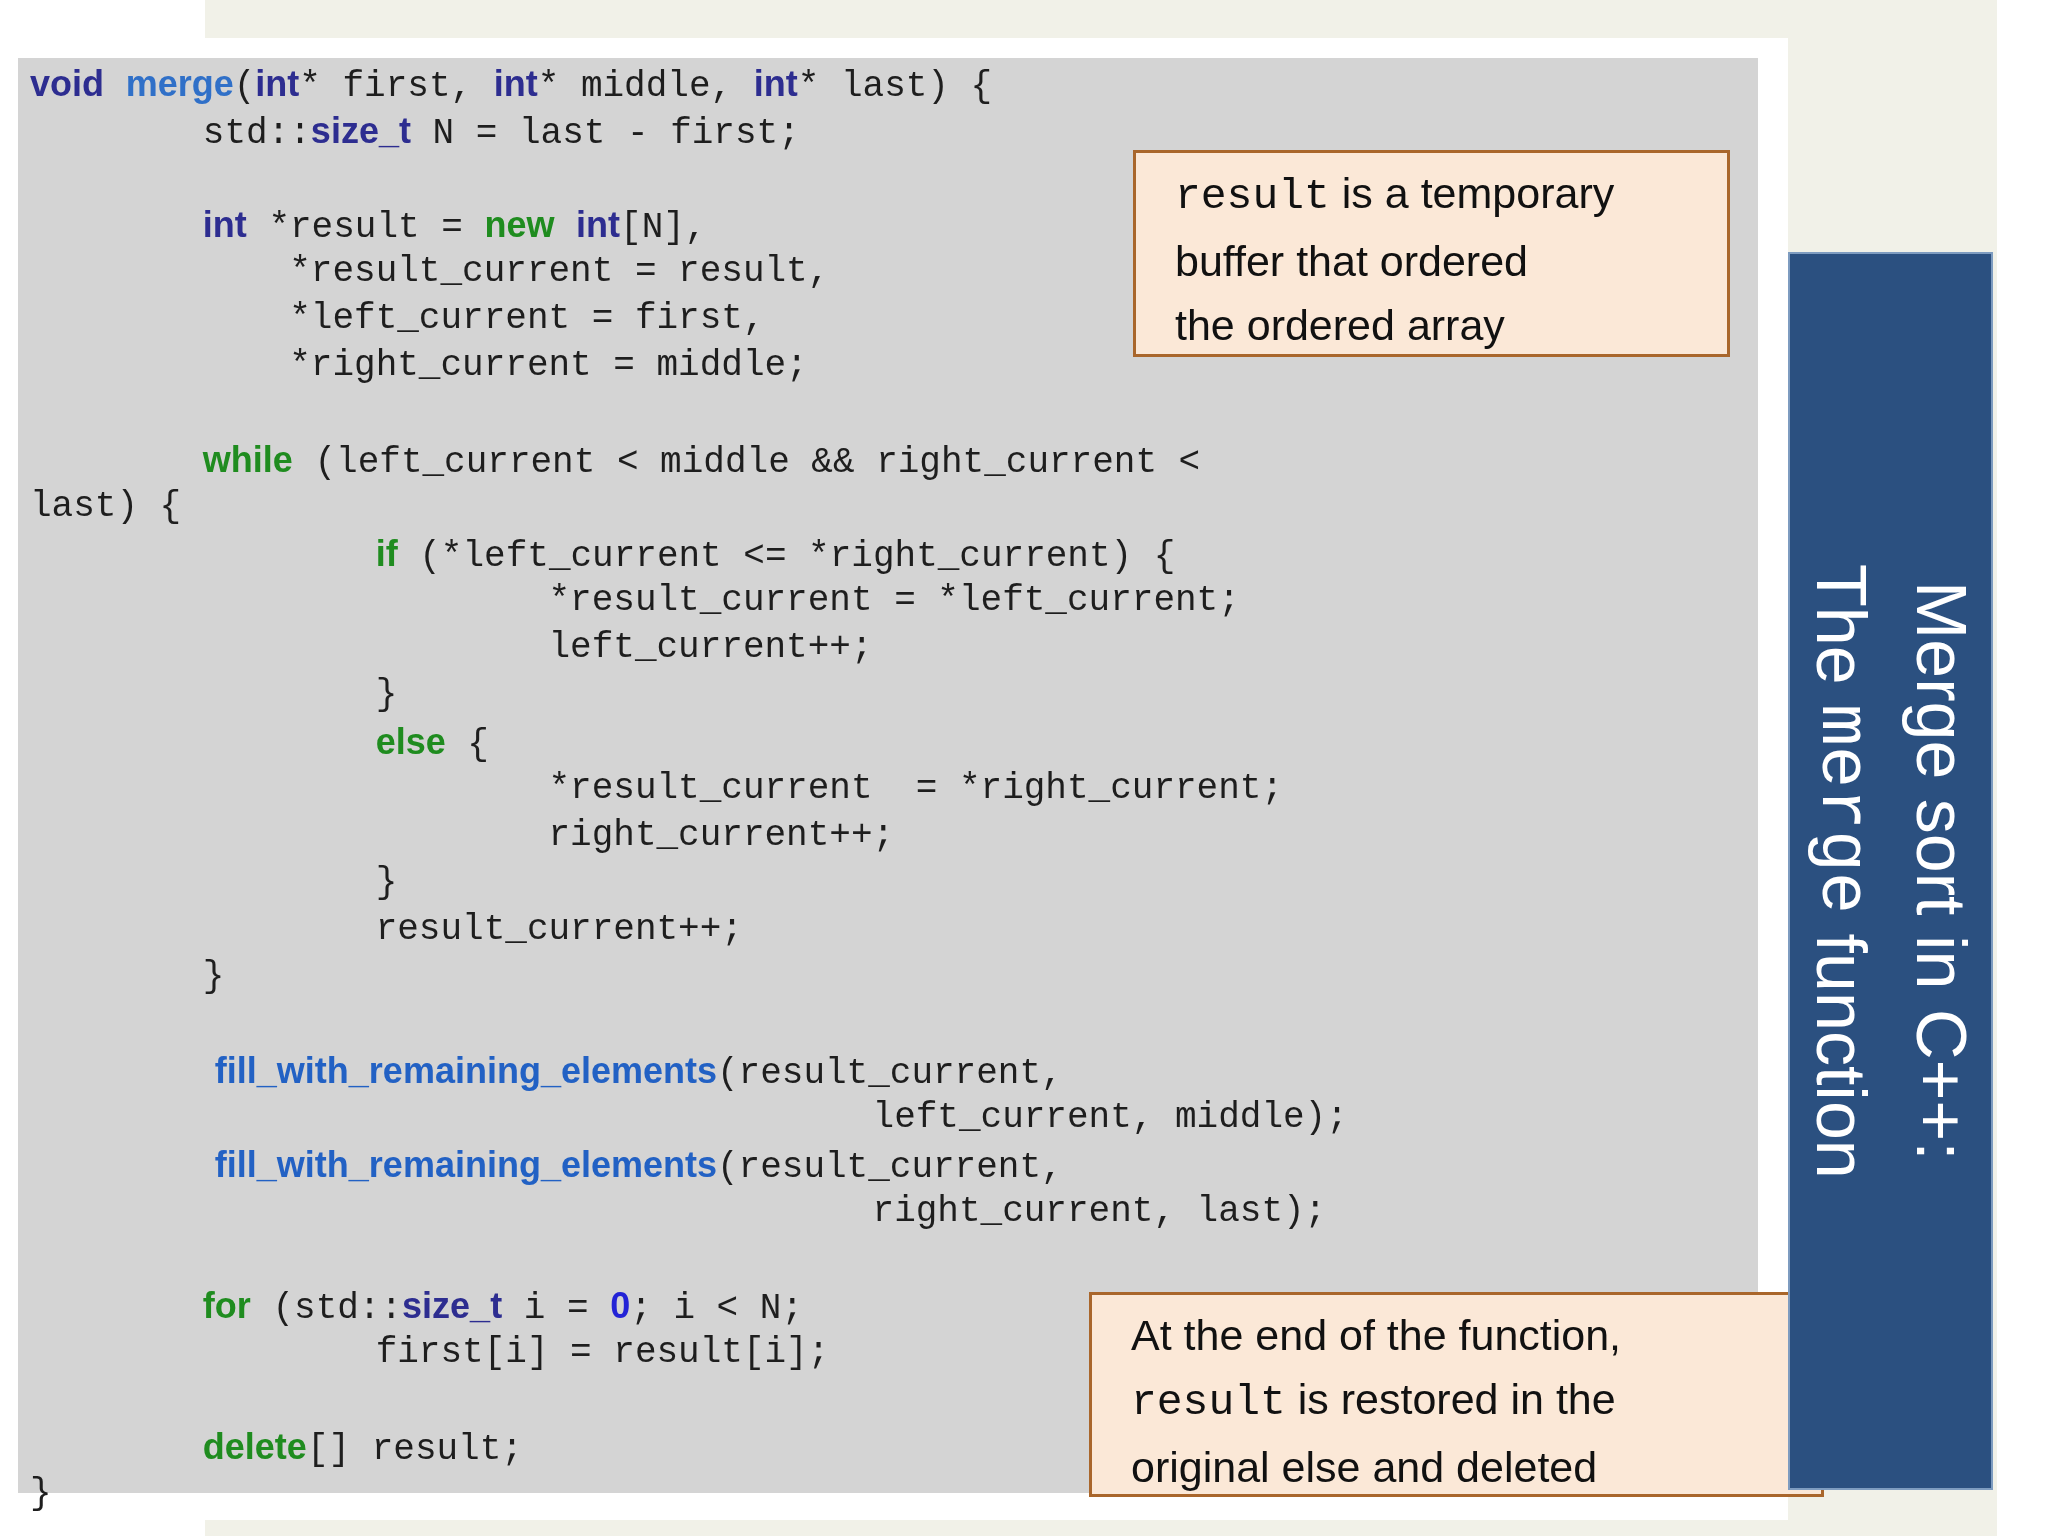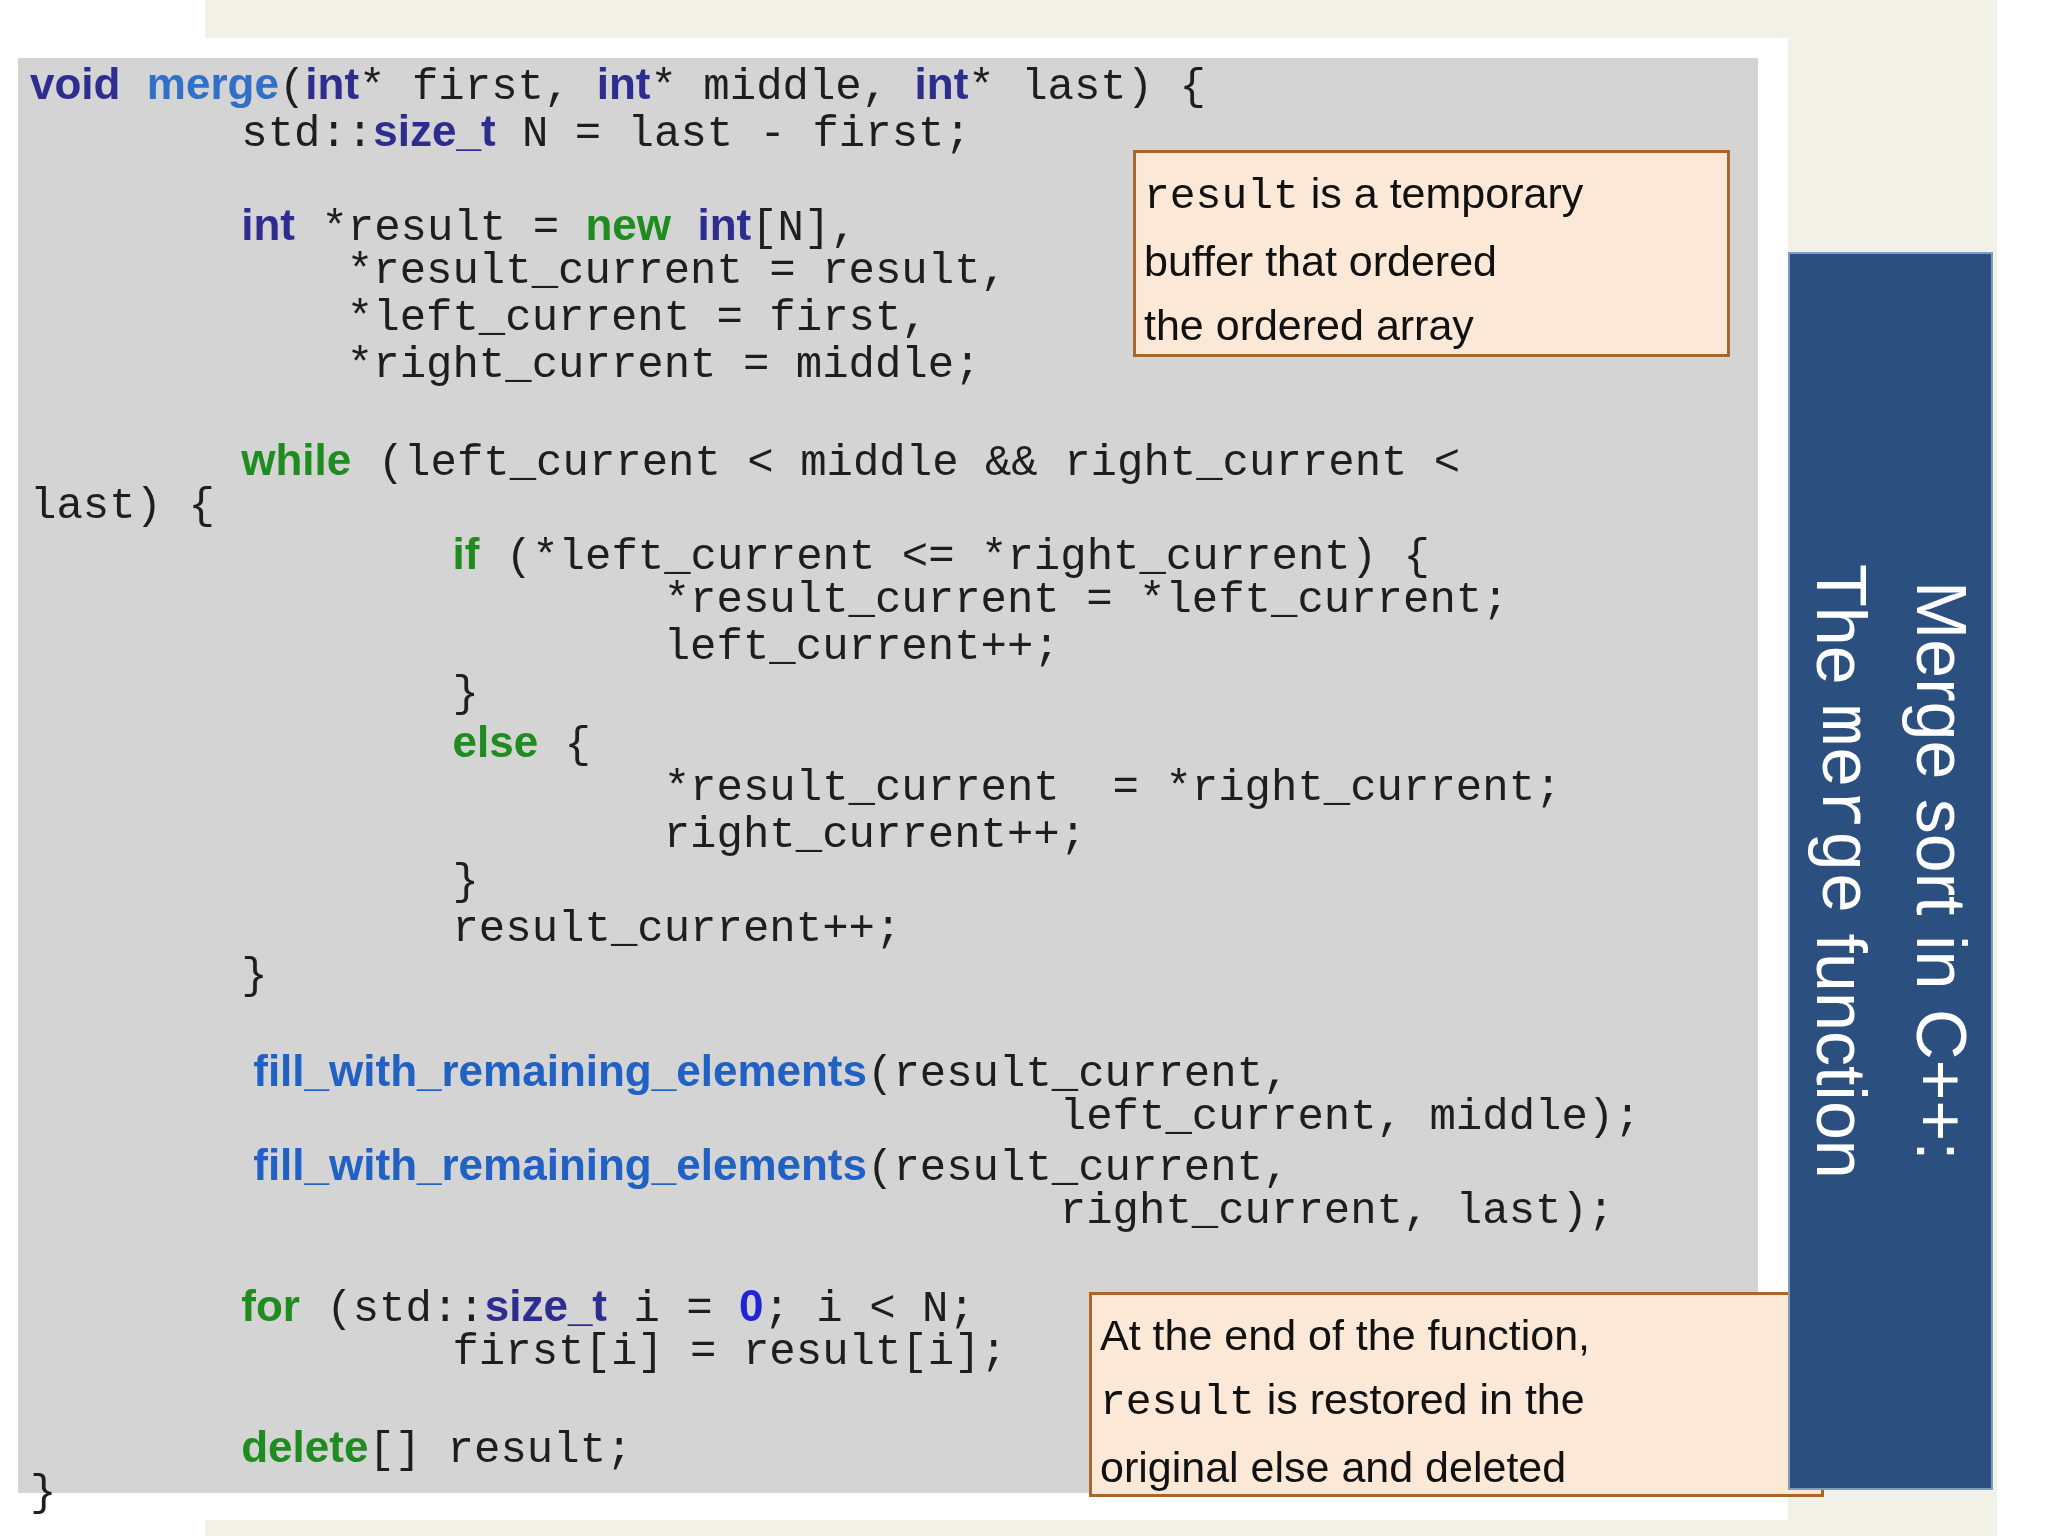--- a/index.html
+++ b/index.html
@@ -44,21 +44,21 @@
   .code-gray {
     position: absolute;
     left: 18px; top: 58px;
     width: 1740px; height: 1435px;
     background: var(--code-bg);
   }
   .code-lines {
     position: absolute;
     left: 30px; top: 60px;
     font-family: "Liberation Mono", monospace;
-    font-size: 44px;
+    font-size: 36px;
     line-height: 47px;
     color: var(--code-text);
     white-space: pre;
   }
   .code-lines .line { height: 47px; }
   .seg-k, .seg-g, .seg-f, .seg-b, .seg-n {
     font-family: "Liberation Sans", sans-serif;
     font-weight: bold;
   }
   .seg-k { color: var(--kw); }
@@ -68,21 +68,21 @@
   .seg-n { color: var(--num); }
   .seg-m { font-family: "Liberation Mono", monospace; }
   .callout {
     position: absolute;
     box-sizing: border-box;
     background: var(--peach);
     border: 3px solid var(--peach-border);
     color: var(--callout-text);
     font-size: 43px;
     line-height: 64px;
-    padding: 8px 8px;
+    padding: 8px 39px;
     white-space: pre;
   }
   #callout1 { left: 1133px; top: 150px; width: 597px; height: 207px; }
   #callout2 { left: 1052px; top: 1292px; width: 735px; height: 205px; margin-left: 37px; }
   .banner {
     position: absolute;
     left: 1788px; top: 252px;
     width: 205px; height: 1238px;
     box-sizing: border-box;
     background: var(--banner-bg);

